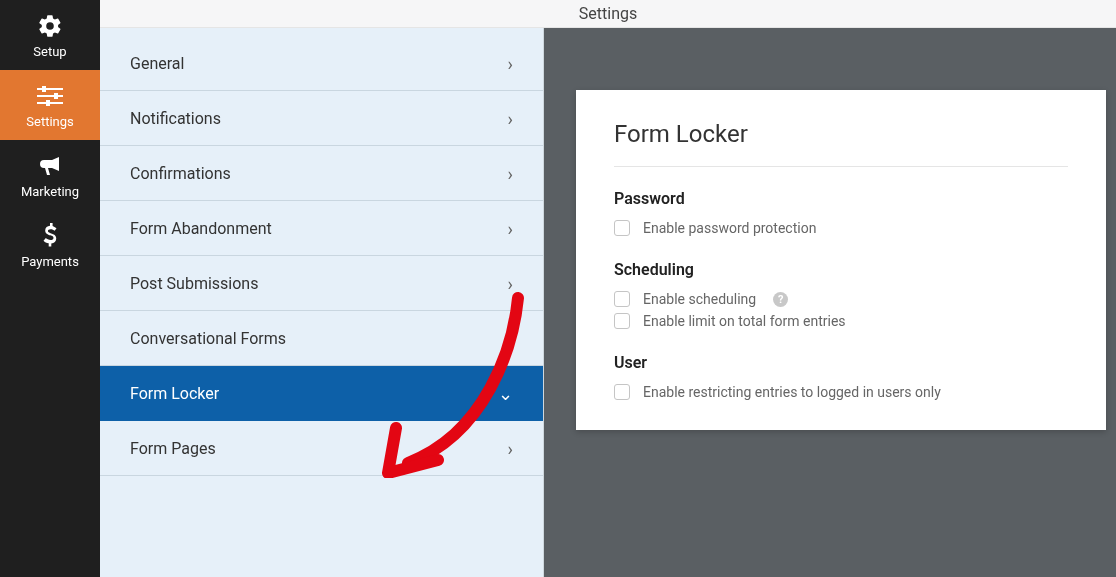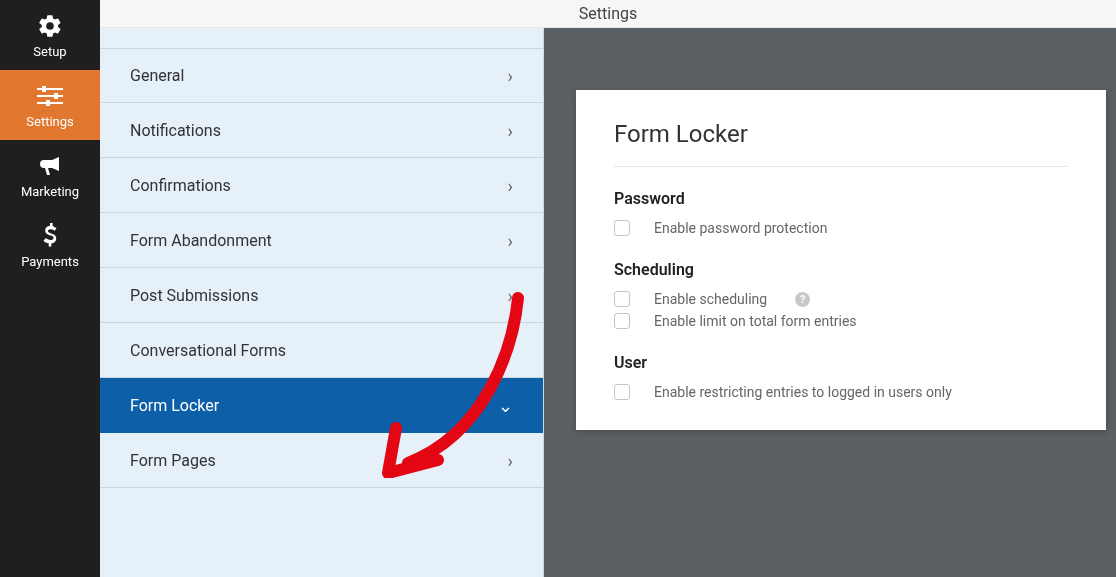--- a/index.html
+++ b/index.html
@@ -75,21 +75,21 @@
       align-items: center;
       justify-content: space-between;
       height: 55px;
       padding: 0 30px;
       font-size: 16px;
       color: #333;
       border-bottom: 1px solid #c9d6e0;
       cursor: pointer;
       background: #e6f0f9;
     }
-    .submenu-item:first-of-type { margin-top: 20px; border-top: 1px solid #c9d6e0; gap: 28px; }
+    .submenu-item:first-of-type { margin-top: 8px; border-top: 1px solid #c9d6e0; gap: 28px; }
     .submenu-item.selected {
       background: #0d60a8;
       color: #fff;
       border-bottom: 1px solid #0d60a8;
     }
     .submenu-item .chev { font-size: 18px; color: #666; }
     .submenu-item.selected .chev { color: #fff; }
 
     
     .content-outer {
@@ -115,21 +115,21 @@
       font-size: 16px;
       font-weight: 600;
       color: #222;
       margin-bottom: 12px;
       margin-top: 24px;
     }
     .section-label:first-of-type { margin-top: 8px; }
     .check-row {
       display: flex;
       align-items: center;
-      gap: 24px;
+      gap: 13px;
       margin-bottom: 6px;
     }
     .checkbox {
       width: 16px; height: 16px;
       border: 1px solid #c5c5c5;
       border-radius: 3px;
       background: #fff;
       cursor: pointer;
     }
     .check-label {

